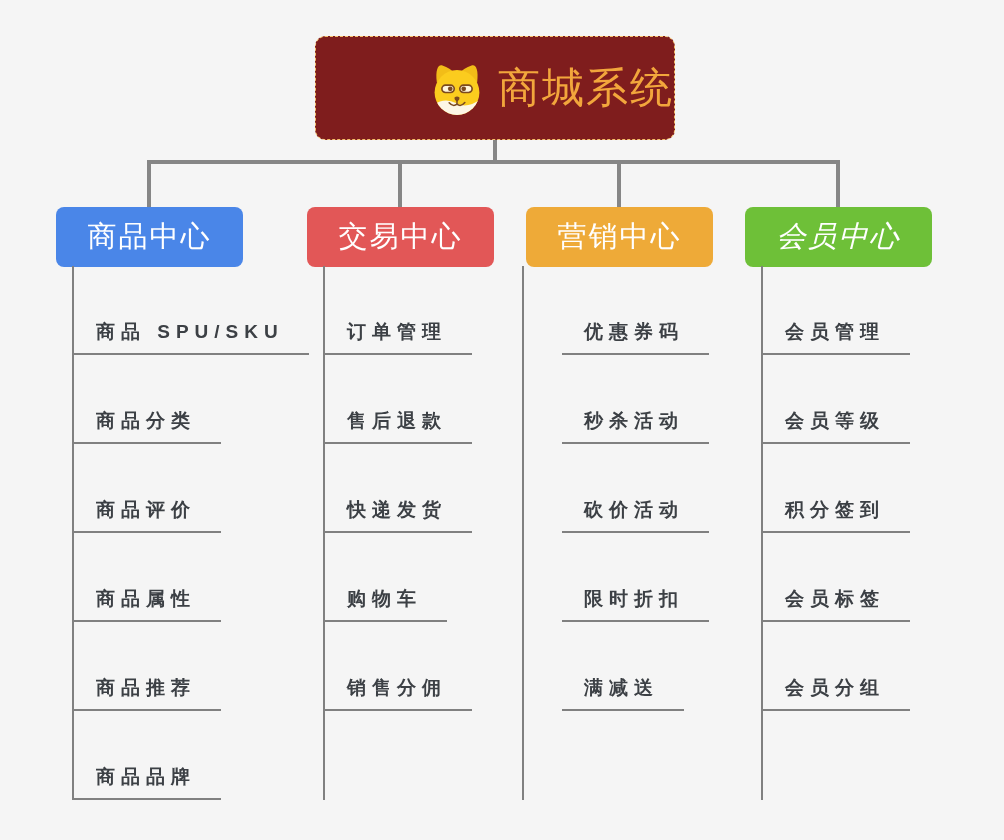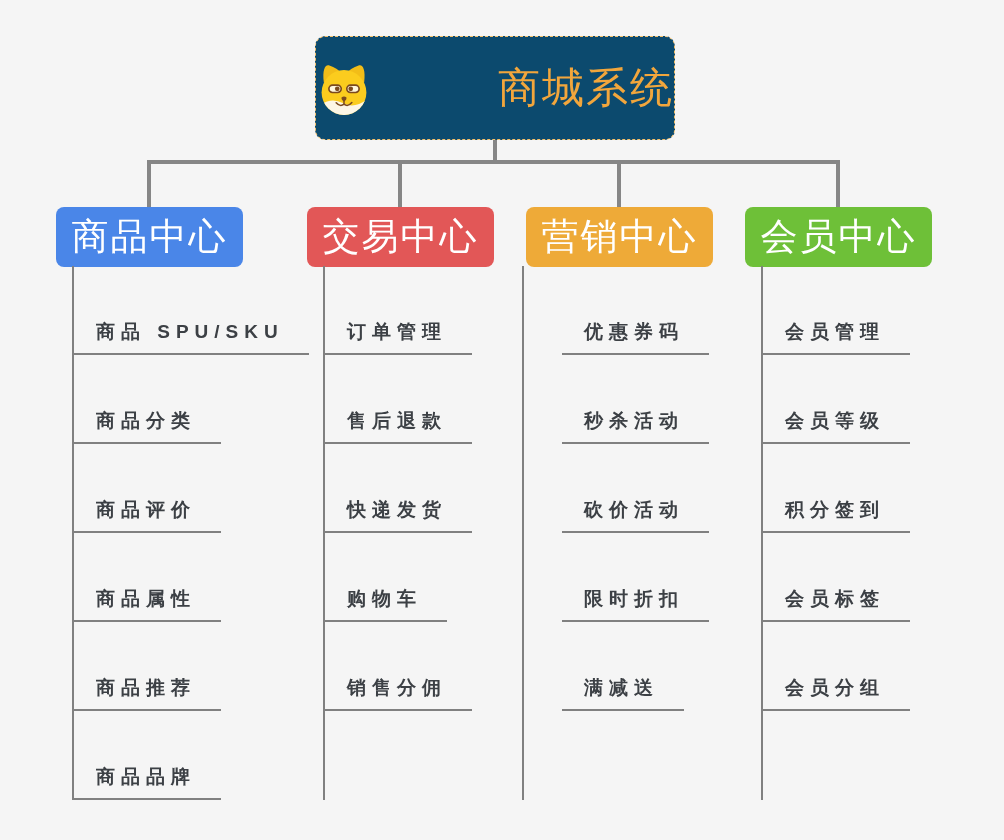--- a/index.html
+++ b/index.html
@@ -19,43 +19,43 @@
   .root-stub{left:493px;top:140px;width:4px;height:24px;}
   .h-line{left:147px;top:160px;width:693px;height:4px;}
   .drop{top:160px;width:4px;height:47px;}
   .drop.d0{left:147px;}
   .drop.d1{left:398px;}
   .drop.d2{left:617px;}
   .drop.d3{left:836px;}
   
   .root-node{
     position:absolute;left:315px;top:36px;width:360px;height:104px;
-    background:#0c4a6e;
+    background:#7f1d1d;
     border:1px dashed #f5c06a;
     border-radius:10px;
     box-sizing:border-box;
-    display:flex;align-items:center;justify-content:space-between;
+    display:flex;align-items:center;justify-content:flex-end;
     gap:13px;
     cursor:pointer;
   }
   .root-title{
     color:#f2a63c;
     font-size:42px;
     letter-spacing:2px;
     line-height:1;
     white-space:nowrap;
   }
   .doge{width:56px;height:56px;display:block;flex:0 0 auto;}
   .doge svg{display:block;width:100%;height:100%;}
   
   .branch-box{
     position:absolute;top:207px;width:187px;height:60px;
     border-radius:8px;
     color:#ffffff;
-    font-size:37px;
+    font-size:29px;
     letter-spacing:2px;
     display:flex;align-items:center;justify-content:center;
     white-space:nowrap;
     cursor:pointer;
   }
   .branch-box.b0{left:56px;}
   .branch-box.b1{left:307px;text-align:center;}
   .branch-box.b2{left:526px;}
   .branch-box.b3{left:745px;}
   
@@ -122,21 +122,21 @@
         <path d="M50,73.5 L50,79" stroke="#7b4a1f" stroke-width="2.6" fill="none" stroke-linecap="round"></path>
         <path d="M36,76.5 Q43,84.5 50,79 Q57,84.5 64,76 " stroke="#7b4a1f" stroke-width="2.8" fill="none" stroke-linecap="round"></path>
       </svg>
     </span>
     <span class="root-title">商城系统</span>
   </div>
 
   <div class="branch-box b0" style="background-color: rgb(74, 134, 232);">商品中心</div>
   <div class="branch-box b1" style="background-color: rgb(226, 87, 87);">交易中心</div>
   <div class="branch-box b2" style="background-color: rgb(238, 170, 56); text-align: right;">营销中心</div>
-  <div class="branch-box b3" style="background-color: rgb(110, 192, 56);">会员中心</div>
+  <div class="branch-box b3" style="background-color: rgb(110, 192, 56); font-style: italic;">会员中心</div>
 
   <div class="items c0">
     <div class="item">
         <span class="item-label">商品 SPU/SKU</span>
       </div>
     <div class="item">
         <span class="item-label">商品分类</span>
       </div>
     <div class="item">
         <span class="item-label">商品评价</span>

